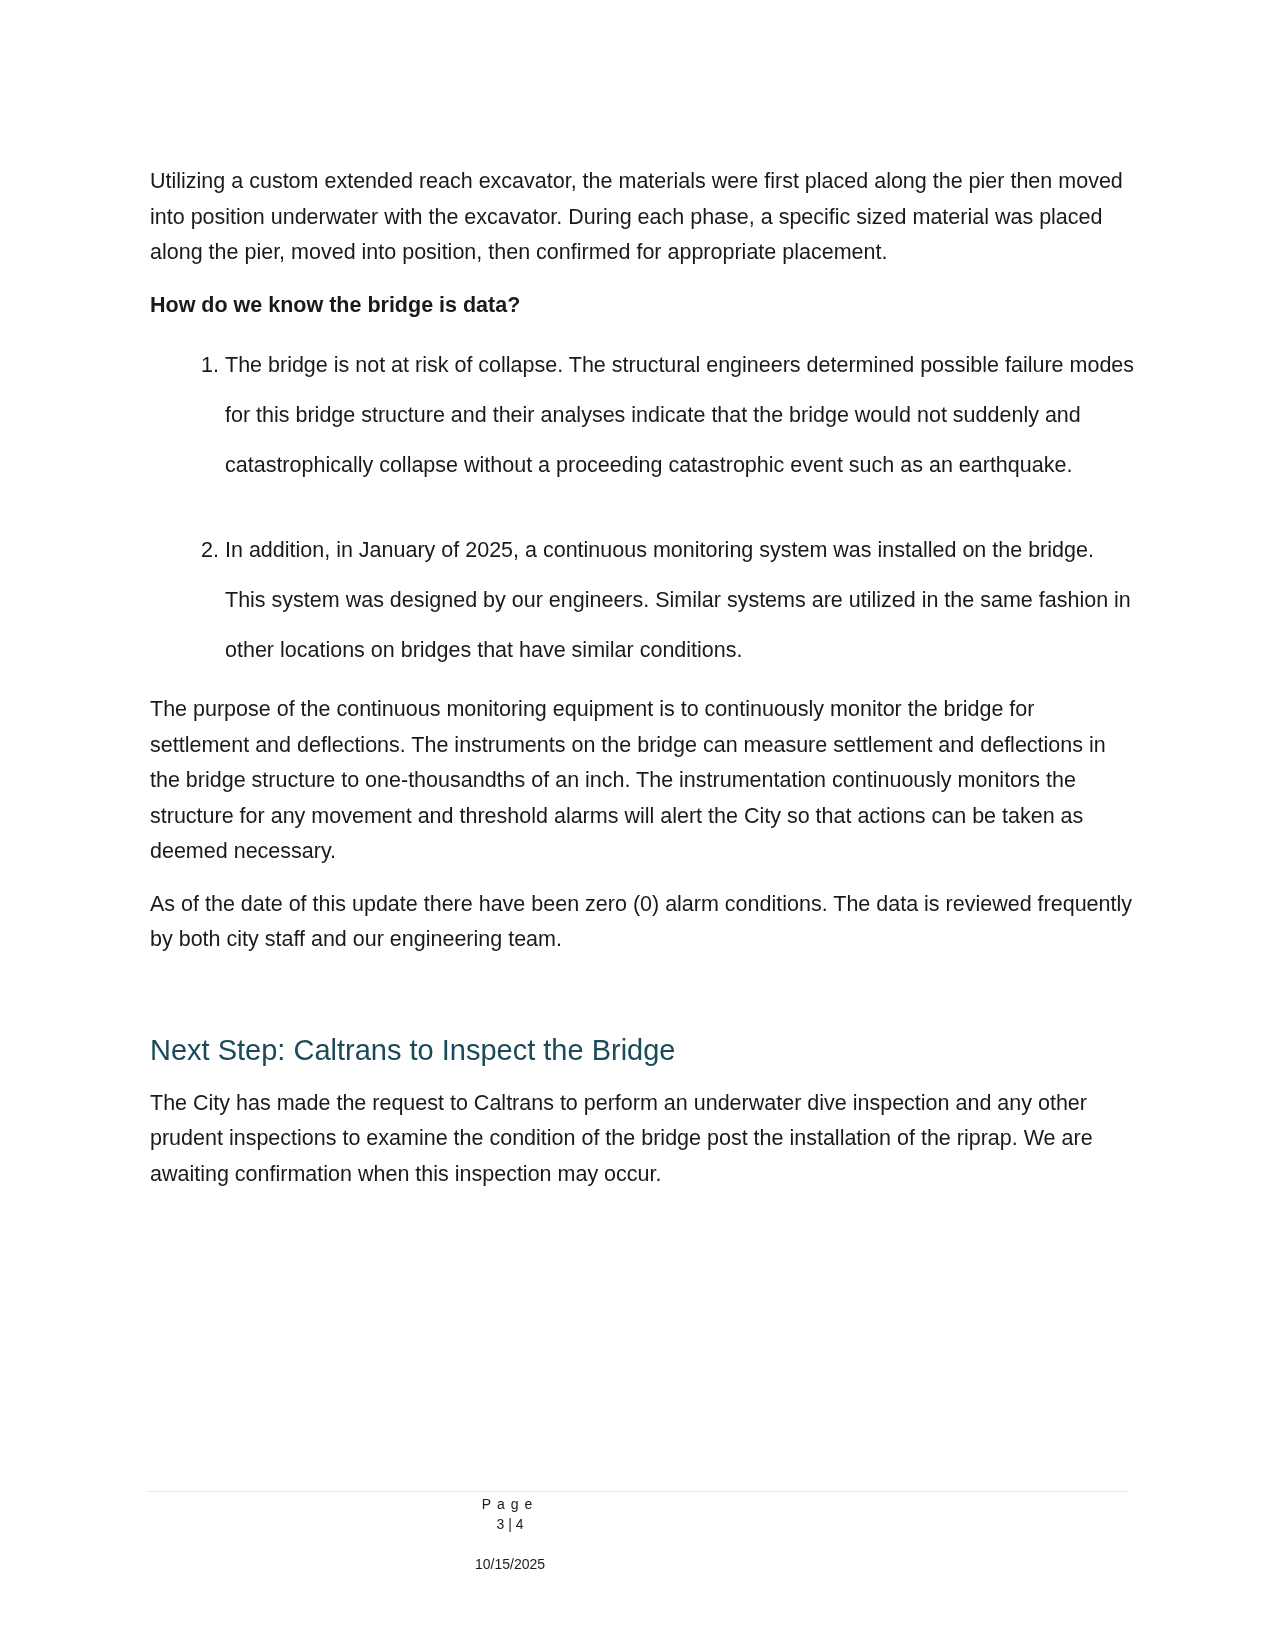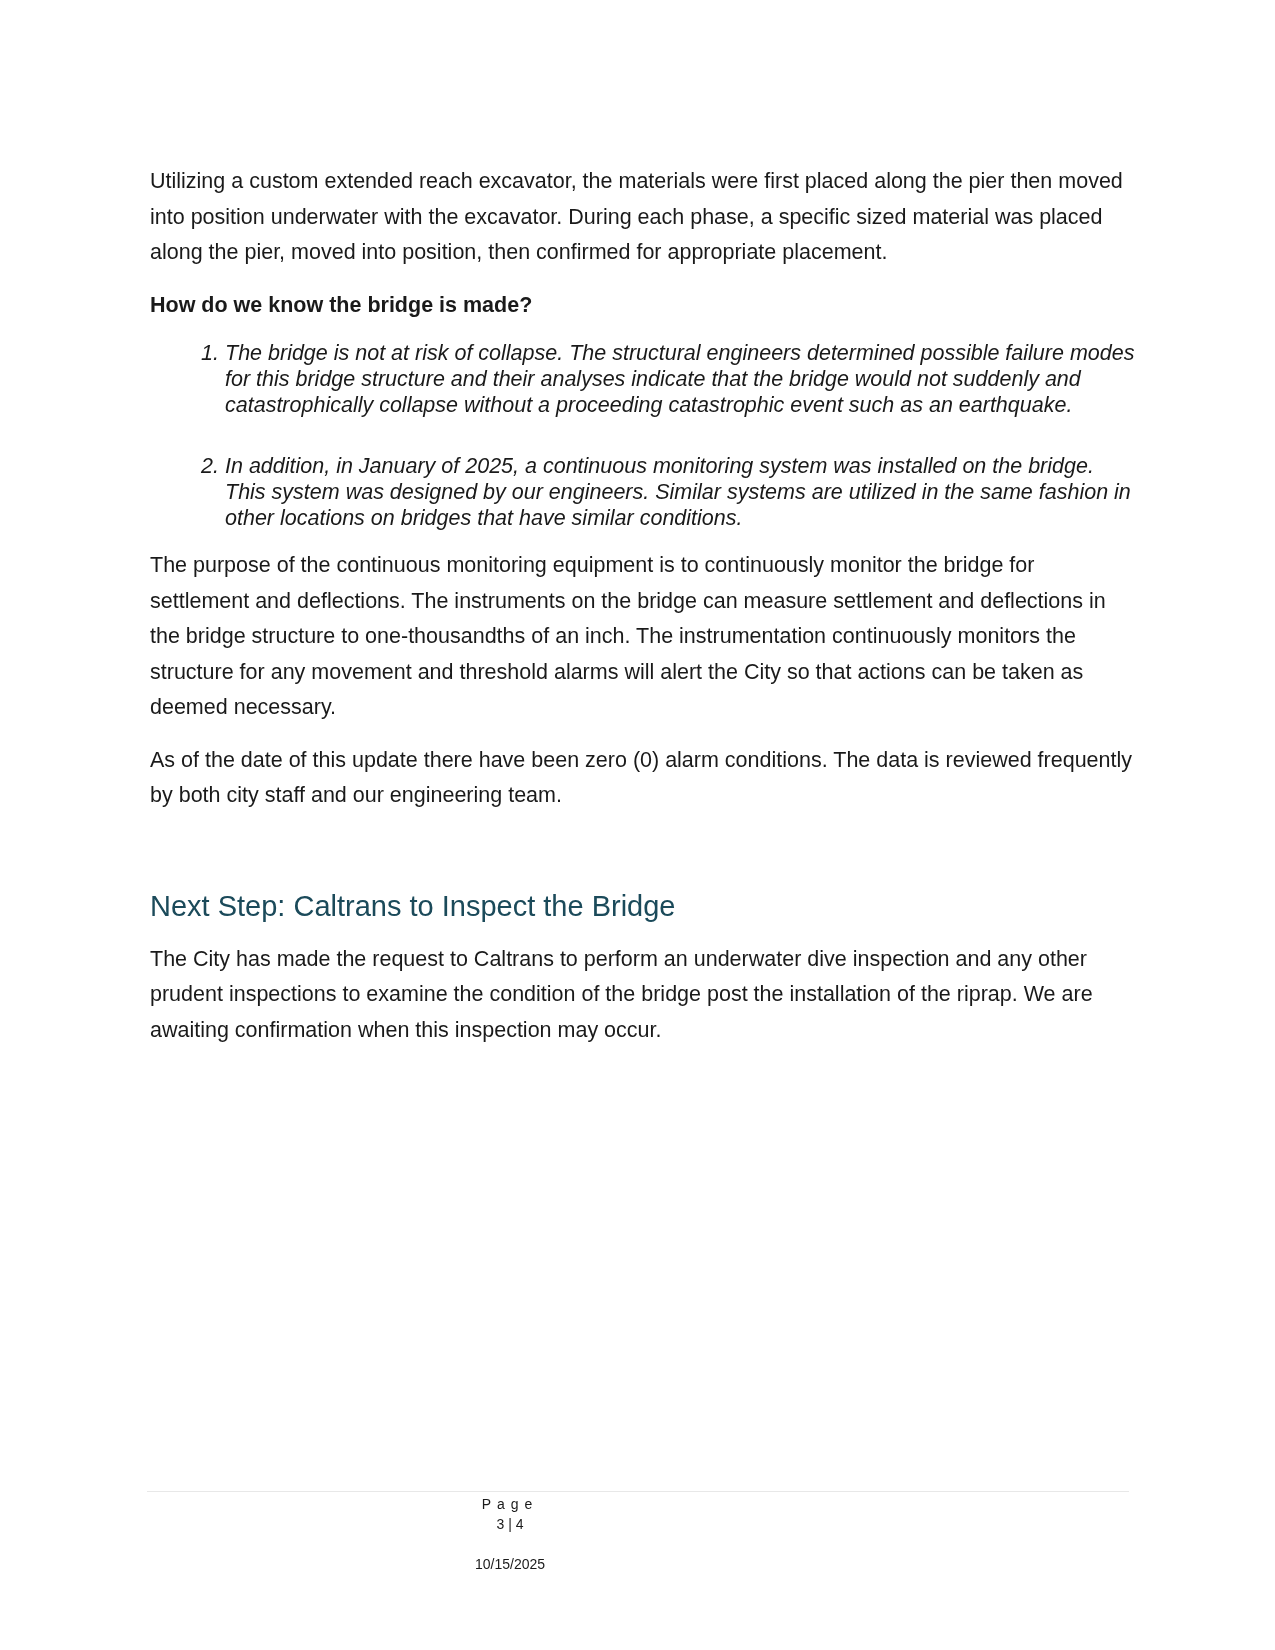--- a/index.html
+++ b/index.html
@@ -2,36 +2,36 @@
 <html><head>
 <meta charset="utf-8">
 <style>
   html, body { margin: 0; padding: 0; background: #ffffff; }
   body { width: 1275px; height: 1650px; position: relative; overflow: hidden;
          font-family: "Liberation Sans", "DejaVu Sans", sans-serif; color: #1a1a1a; }
   .page { position: absolute; left: 150px; top: 148px; width: 985px; }
   p { margin: 16px 0 17px 0; font-size: 21.5px; line-height: 35.5px; }
   .q { font-weight: bold; margin-bottom: 17px; }
   ol { margin: 0 0 17px 0; padding-left: 75px; }
-  ol li { font-size: 21.5px; line-height: 26px; padding-left: 0; font-style: italic; }
+  ol li { font-size: 21.5px; line-height: 50px; padding-left: 0; }
   ol li.gap { margin-top: 35px; }
   .bold { font-weight: normal; }
   h2 { margin: 72px 0 10px 0; font-weight: normal; font-size: 29px; line-height: 40px; color: #1b4a5a; }
   .footer-line { position: absolute; left: 147px; width: 982px; top: 1491px; height: 0; border-top: 1.5px solid #e8e8e8; }
   .footer { position: absolute; left: 0; width: 1020px; text-align: center; font-size: 14px; color: #1a1a1a; }
   .f-page { top: 1496px; letter-spacing: 6px; }
   .f-num { top: 1516px; }
   .f-date { top: 1556px; text-align: center; }
 </style>
 </head>
 <body>
 
 <div class="page">
   <p>Utilizing a custom extended reach excavator, the materials were first placed along the pier then moved into position underwater with the excavator. During each phase, a specific sized material was placed along the pier, moved into position, then confirmed for appropriate placement.</p>
-  <p class="q">How do we know the bridge is made?</p>
+  <p class="q">How do we know the bridge is data?</p>
   <ol>
     <li>The bridge is not at risk of collapse. The structural engineers determined possible failure modes for this bridge structure and their analyses indicate that the bridge would not suddenly and catastrophically collapse without a proceeding catastrophic event such as an earthquake.</li>
     <li class="gap">In addition, in January of 2025, a continuous monitoring system was installed on the bridge. This system was designed by our engineers. Similar systems are utilized in the same fashion in other locations on bridges that have similar conditions.</li>
   </ol>
   <p>The purpose of the continuous monitoring equipment is to continuously monitor the bridge for settlement and deflections. The instruments on the bridge can measure settlement and deflections in the bridge structure to one-thousandths of an inch. The instrumentation continuously monitors the structure for any movement and threshold alarms will alert the City so that actions can be taken as deemed necessary.</p>
   <p class="bold">As of the date of this update there have been zero (0) alarm conditions. The data is reviewed frequently by both city staff and our engineering team.</p>
   <h2>Next Step: Caltrans to Inspect the Bridge</h2>
   <p>The City has made the request to Caltrans to perform an underwater dive inspection and any other prudent inspections to examine the condition of the bridge post the installation of the riprap. We are awaiting confirmation when this inspection may occur.</p>
 </div>
 

